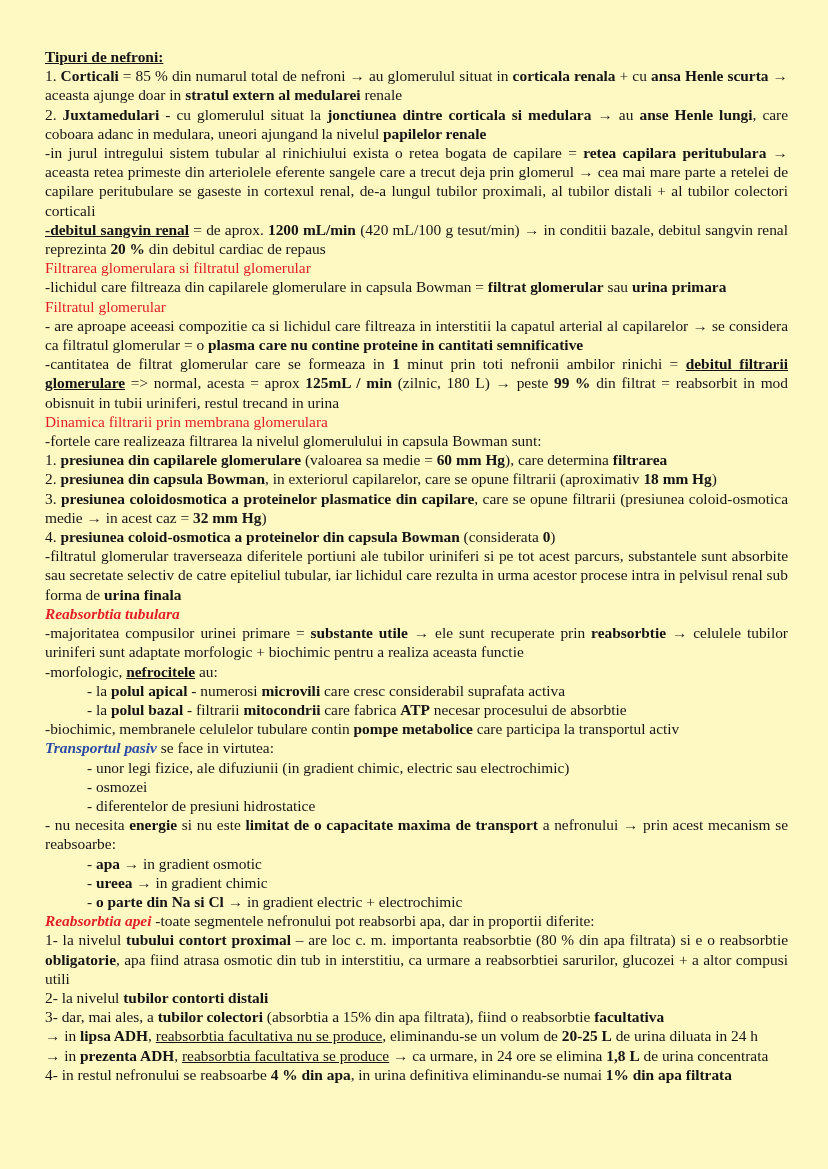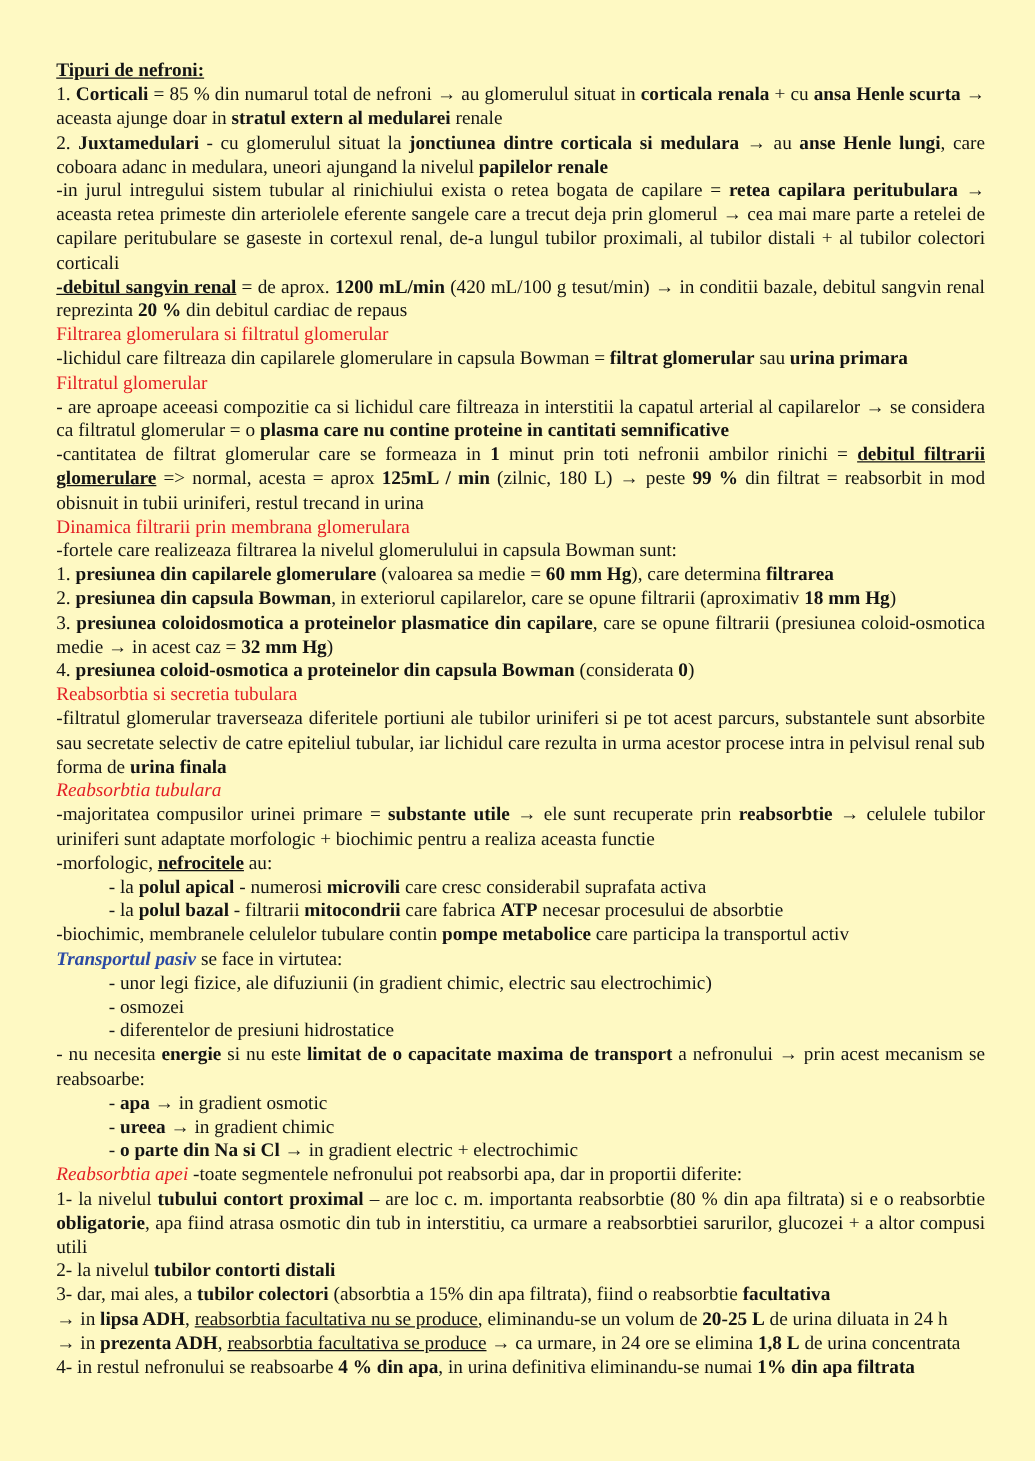--- a/index.html
+++ b/index.html
@@ -23,21 +23,21 @@
     font-size:15.4px;
     line-height:19.2px;
     text-align:justify;
   }
   .indent{padding-left:42px;}
   .r-b{font-weight:bold;}
   .r-bi{font-weight:bold;}
   .r-u{text-decoration:underline;}
   .r-bu{font-weight:bold;text-decoration:underline;}
   .r-rb{font-weight:normal;color:var(--red);}
-  .r-rbi{font-weight:normal;font-style:italic;color:var(--red);}
+  .r-rbi{font-weight:bold;font-style:italic;color:var(--red);}
   .r-lbi{font-weight:bold;font-style:italic;color:var(--blue);}
 </style>
 </head>
 <body>
 
 <div class="page">
     <p class="para"><span class="r-bu">Tipuri de nefroni:</span></p>
     <p class="para"><span>1. </span><span class="r-bi">Corticali</span><span> = 85 % din numarul total de nefroni → au glomerulul situat in </span><span class="r-b">corticala renala</span><span> + cu </span><span class="r-b">ansa Henle scurta</span><span> → aceasta ajunge doar in </span><span class="r-b">stratul extern al medularei</span><span> renale</span></p>
     <p class="para"><span>2. </span><span class="r-bi">Juxtamedulari</span><span> - cu glomerulul situat la </span><span class="r-b">jonctiunea dintre corticala si medulara</span><span> → au </span><span class="r-b">anse Henle lungi</span><span>, care coboara adanc in medulara, uneori ajungand la nivelul </span><span class="r-b">papilelor renale</span></p>
     <p class="para"><span>-in jurul intregului sistem tubular al rinichiului exista o retea bogata de capilare = </span><span class="r-b">retea capilara peritubulara</span><span> → aceasta retea primeste din arteriolele eferente sangele care a trecut deja prin glomerul → cea mai mare parte a retelei de capilare peritubulare se gaseste in cortexul renal, de-a lungul tubilor proximali, al tubilor distali + al tubilor colectori corticali</span></p>
@@ -46,21 +46,20 @@
     <p class="para"><span>-lichidul care filtreaza din capilarele glomerulare in capsula Bowman = </span><span class="r-bi">filtrat glomerular</span><span> sau </span><span class="r-bi">urina primara</span></p>
     <p class="para"><span class="r-rb">Filtratul glomerular</span></p>
     <p class="para"><span>- are aproape aceeasi compozitie ca si lichidul care filtreaza in interstitii la capatul arterial al capilarelor → se considera ca filtratul glomerular = o </span><span class="r-b">plasma care nu contine proteine in cantitati semnificative</span></p>
     <p class="para"><span>-cantitatea de filtrat glomerular care se formeaza in </span><span class="r-b">1</span><span> minut prin toti nefronii ambilor rinichi = </span><span class="r-bu">debitul filtrarii glomerulare</span><span> =&gt; normal, acesta = aprox </span><span class="r-b">125mL / min</span><span> (zilnic, 180 L) → peste </span><span class="r-b">99 %</span><span> din filtrat = reabsorbit in mod obisnuit in tubii uriniferi, restul trecand in urina</span></p>
     <p class="para"><span class="r-rb">Dinamica filtrarii prin membrana glomerulara</span></p>
     <p class="para"><span>-fortele care realizeaza filtrarea la nivelul glomerulului in capsula Bowman sunt:</span></p>
     <p class="para"><span>1. </span><span class="r-b">presiunea din capilarele glomerulare</span><span> (valoarea sa medie = </span><span class="r-b">60 mm Hg</span><span>), care determina </span><span class="r-b">filtrarea</span></p>
     <p class="para"><span>2. </span><span class="r-b">presiunea din capsula Bowman</span><span>, in exteriorul capilarelor, care se opune filtrarii (aproximativ </span><span class="r-b">18 mm Hg</span><span>)</span></p>
     <p class="para"><span>3. </span><span class="r-b">presiunea coloidosmotica a proteinelor plasmatice din capilare</span><span>, care se opune filtrarii (presiunea coloid-osmotica medie → in acest caz = </span><span class="r-b">32 mm Hg</span><span>)</span></p>
     <p class="para"><span>4. </span><span class="r-b">presiunea coloid-osmotica a proteinelor din capsula Bowman</span><span> (considerata </span><span class="r-b">0</span><span>)</span></p>
-    <p class="para"><span class="r-rb">Reabsorbtia si secretia tubulara</span></p>
     <p class="para"><span>-filtratul glomerular traverseaza diferitele portiuni ale tubilor uriniferi si pe tot acest parcurs, substantele sunt absorbite sau secretate selectiv de catre epiteliul tubular, iar lichidul care rezulta in urma acestor procese intra in pelvisul renal sub forma de </span><span class="r-bi">urina finala</span></p>
     <p class="para"><span class="r-rbi">Reabsorbtia tubulara</span></p>
     <p class="para"><span>-majoritatea compusilor urinei primare = </span><span class="r-b">substante utile</span><span> → ele sunt recuperate prin </span><span class="r-b">reabsorbtie</span><span> → celulele tubilor uriniferi sunt adaptate morfologic + biochimic pentru a realiza aceasta functie</span></p>
     <p class="para"><span>-morfologic, </span><span class="r-bu">nefrocitele</span><span> au:</span></p>
     <p class="para indent"><span>- la </span><span class="r-b">polul apical</span><span> - numerosi </span><span class="r-b">microvili</span><span> care cresc considerabil suprafata activa</span></p>
     <p class="para indent"><span>- la </span><span class="r-b">polul bazal</span><span> - filtrarii </span><span class="r-b">mitocondrii</span><span> care fabrica </span><span class="r-b">ATP</span><span> necesar procesului de absorbtie</span></p>
     <p class="para"><span>-biochimic, membranele celulelor tubulare contin </span><span class="r-b">pompe metabolice</span><span> care participa la transportul activ</span></p>
     <p class="para"><span class="r-lbi">Transportul pasiv</span><span> se face in virtutea:</span></p>
     <p class="para indent"><span>- unor legi fizice, ale difuziunii (in gradient chimic, electric sau electrochimic)</span></p>
     <p class="para indent"><span>- osmozei</span></p>

